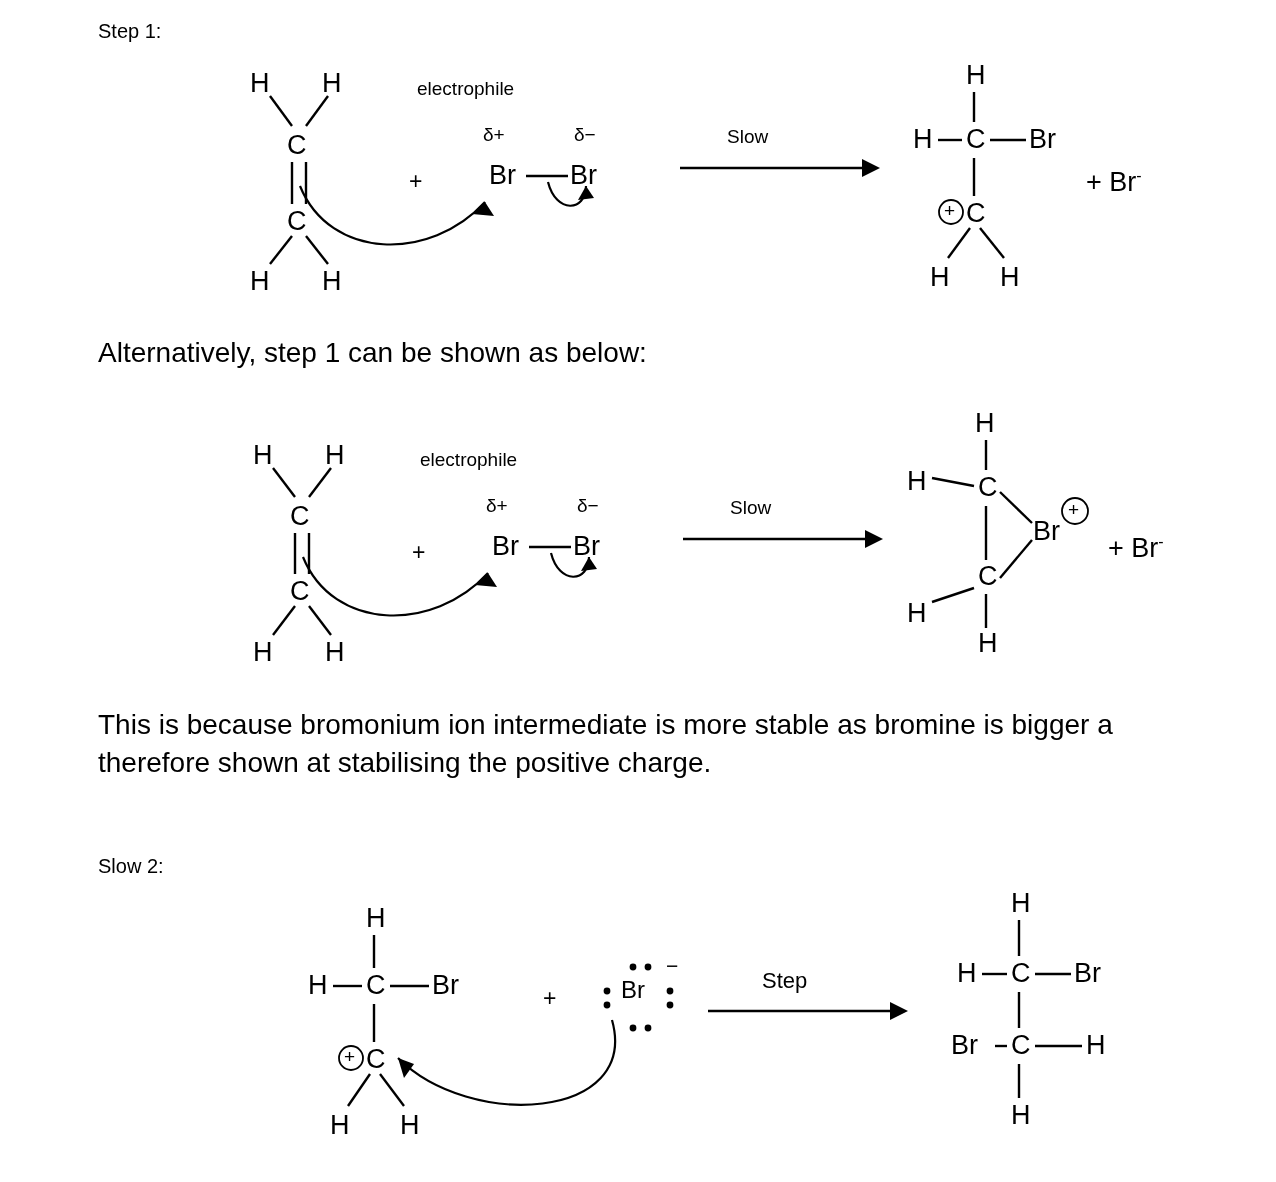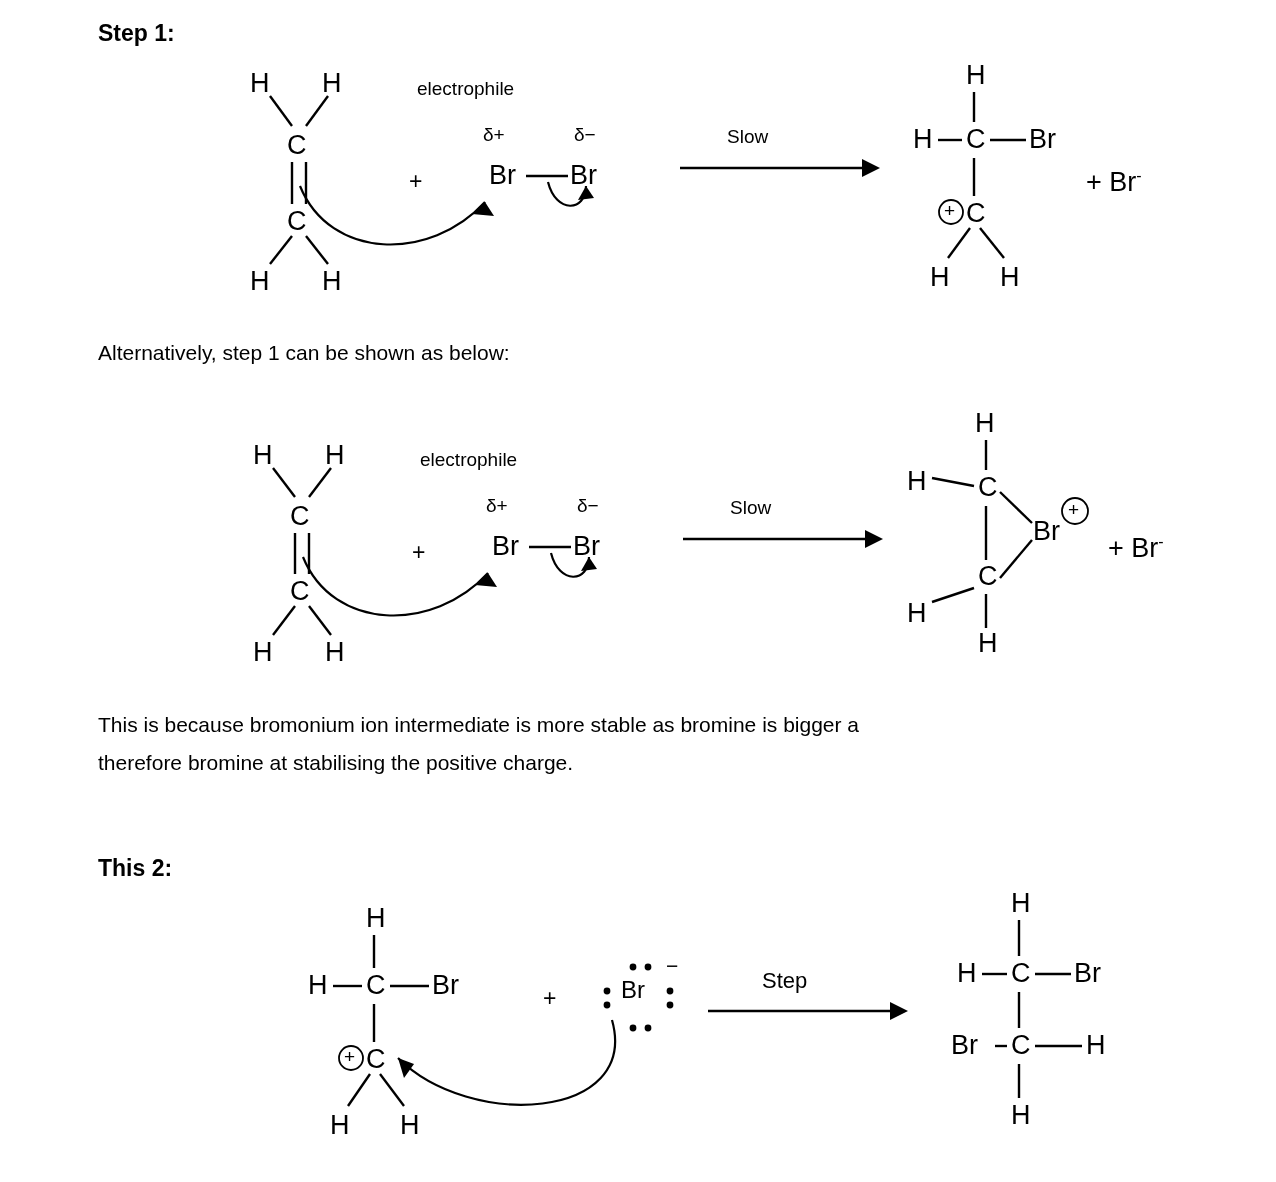--- a/index.html
+++ b/index.html
@@ -1,19 +1,19 @@
 <!DOCTYPE html>
 <html><head>
 <meta charset="utf-8">
 <style>
   html,body{margin:0;padding:0;background:#ffffff;}
   body{width:1276px;height:1182px;position:relative;font-family:"Liberation Sans",sans-serif;color:#000;overflow:hidden;}
   .abs{position:absolute;}
-  .hdr{font-size:23px;font-weight:bold;}
-  .para{font-size:21px;line-height:30px;}
+  .hdr{font-size:20px;font-weight:normal;}
+  .para{font-size:28px;line-height:30px;}
   .atom{font-size:27px;line-height:27px;}
   .atomsm{font-size:24px;line-height:24px;}
   .small{font-size:19px;}
   .plus{font-size:23px;}
   .delta{font-size:19px;}
   svg{overflow:visible;display:block;}
   .ln{stroke:#000;stroke-width:2.4;fill:none;}
   .arrowline{stroke:#000;stroke-width:2.6;fill:none;}
   .curve{stroke:#000;stroke-width:2.2;fill:none;}
   .circ{stroke:#000;stroke-width:1.8;fill:none;}
@@ -148,23 +148,23 @@
     <line class="ln" x1="986" y1="126" x2="986" y2="180"></line>
     <line class="ln" x1="1000" y1="198" x2="1032" y2="160"></line>
     <line class="ln" x1="932" y1="222" x2="974" y2="208"></line>
     <line class="ln" x1="986" y1="214" x2="986" y2="248"></line>
   </svg>
 
   <div class="abs atom" style="left:1108px;top:148px;"><span>+  Br</span><span class="sup">-</span></div>
 </div>
 
 <div class="abs para" style="left:98px;top:710px;width:1190px;text-align:justify;">This is because bromonium ion intermediate is more stable as bromine is bigger a</div>
-<div class="abs para" style="left:98px;top:748px;">therefore bromine at stabilising the positive charge.</div>
-
-<div class="abs hdr" style="left:98px;top:855px;">This 2:</div>
+<div class="abs para" style="left:98px;top:748px;">therefore shown at stabilising the positive charge.</div>
+
+<div class="abs hdr" style="left:98px;top:855px;">Slow 2:</div>
 
 <div class="abs" style="left:0;top:880px;width:1276px;height:300px;">
 
   <div class="abs atom" style="left:366px;top:25px;">H</div>
   <div class="abs atom" style="left:308px;top:92px;">H</div>
   <div class="abs atom" style="left:366px;top:92px;">C</div>
   <div class="abs atom" style="left:432px;top:92px;">Br</div>
   <div class="abs atom" style="left:366px;top:166px;">C</div>
   <div class="abs atom" style="left:330px;top:232px;">H</div>
   <div class="abs atom" style="left:400px;top:232px;">H</div>

